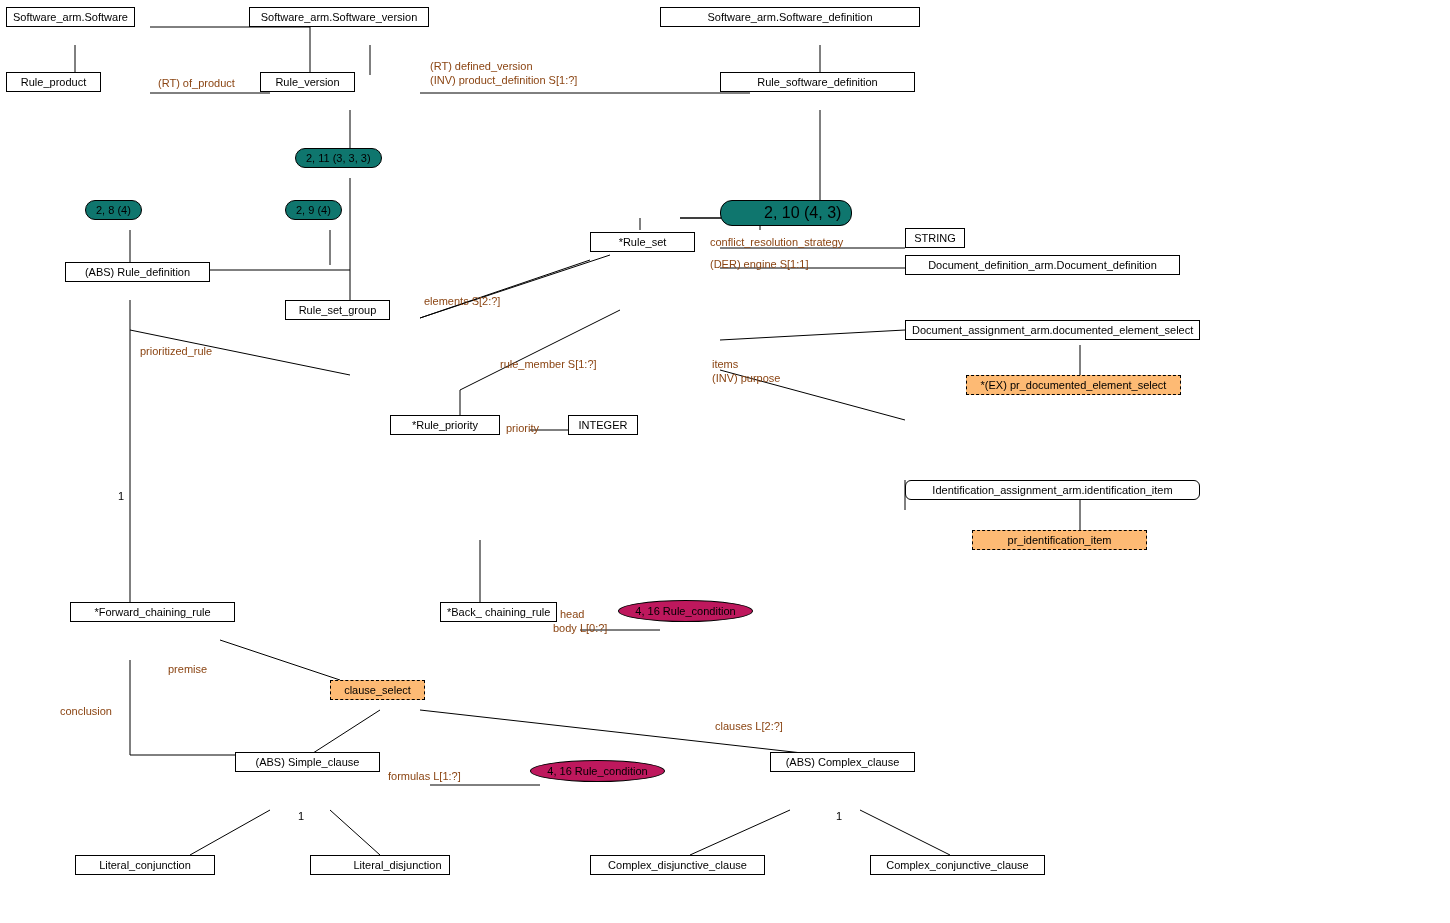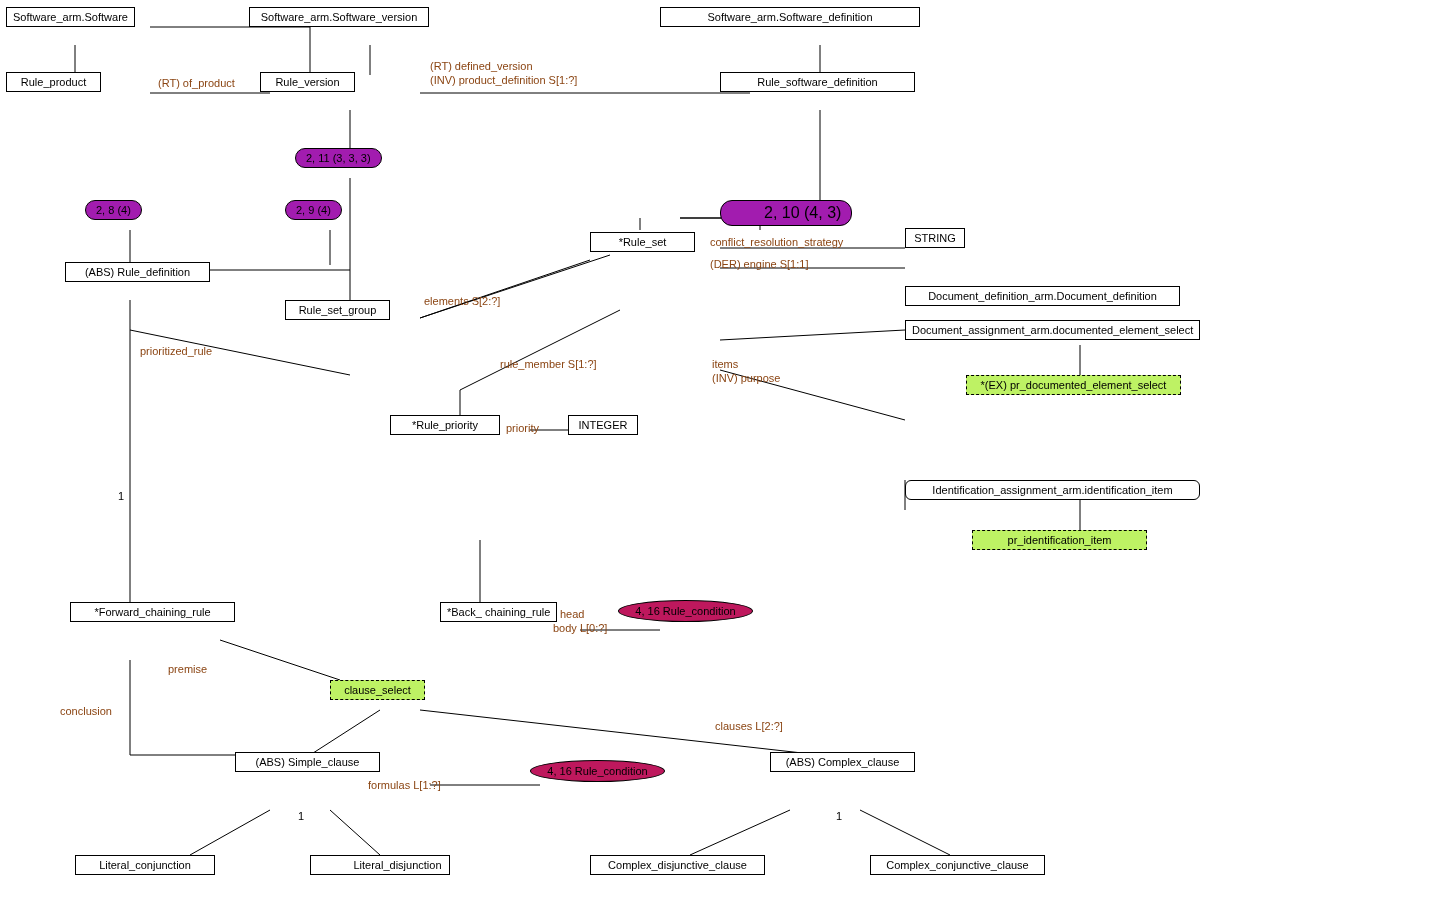--- a/index.html
+++ b/index.html
@@ -23,30 +23,30 @@
       border: 1px solid #000;
       background: #fff;
       padding: 3px 6px;
       white-space: nowrap;
       text-align: center;
       font-size: 11px;
     }
     .box-dashed {
       position: absolute;
       border: 1px dashed #000;
-      background: #bef264;
+      background: #fdba74;
       padding: 3px 6px;
       white-space: nowrap;
       text-align: center;
       font-size: 11px;
     }
     .box-rounded {
       position: absolute;
       border: 1px solid #000;
-      background: #a21caf;
+      background: #0f766e;
       padding: 3px 10px;
       border-radius: 12px;
       white-space: nowrap;
       text-align: center;
       font-size: 11px;
     }
     .box-oval {
       position: absolute;
       border: 1px solid #000;
       background: #be185d;
@@ -216,21 +216,21 @@
   <div class="box" style="left:590px; top:232px; min-width:105px; font-weight:normal;">*Rule_set</div>
 
   <div class="label" style="left:424px; top:295px;">elements S[2:?]</div>
 
   <div class="label" style="left:710px; top:236px;">conflict_resolution_strategy</div>
 
   <div class="box" style="left:905px; top:228px; min-width:60px;">STRING</div>
 
   <div class="label" style="left:710px; top:258px;">(DER) engine S[1:1]</div>
 
-  <div class="box" style="left:905px; top:255px; min-width:275px;margin-top:31px;">Document_definition_arm.Document_definition</div>
+  <div class="box" style="left:905px; top:255px; min-width:275px;">Document_definition_arm.Document_definition</div>
 
   <div class="box" style="left:905px; top:320px; min-width:295px;">Document_assignment_arm.documented_element_select</div>
 
   <div class="box-dashed" style="left:966px; top:375px; min-width:215px;">*(EX) pr_documented_element_select</div>
 
   <div class="label" style="left:712px; top:358px;">items</div>
 
   <div class="label" style="left:712px; top:372px;">(INV) purpose</div>
 
 
@@ -264,21 +264,21 @@
   <div class="label" style="left:168px; top:663px;">premise</div>
 
   <div class="label" style="left:60px; top:705px;">conclusion</div>
 
   <div class="box-dashed" style="left:330px; top:680px; min-width:95px;">clause_select</div>
 
   <div class="label" style="left:715px; top:720px;">clauses L[2:?]</div>
 
   <div class="box" style="left:235px; top:752px; min-width:145px;">(ABS) Simple_clause</div>
 
-  <div class="label" style="left:368px; top:770px;margin-top:9px;">formulas L[1:?]</div>
+  <div class="label" style="left:388px; top:770px;">formulas L[1:?]</div>
 
   <div class="box-oval" style="left:530px; top:760px; min-width:135px;">4, 16 Rule_condition</div>
 
   <div class="box" style="left:770px; top:752px; min-width:145px;">(ABS) Complex_clause</div>
 
   <div class="label-black" style="left:298px; top:810px;">1</div>
 
   <div class="label-black" style="left:836px; top:810px;">1</div>
 
   <div class="box" style="left:75px; top:855px; min-width:140px;">Literal_conjunction</div>

